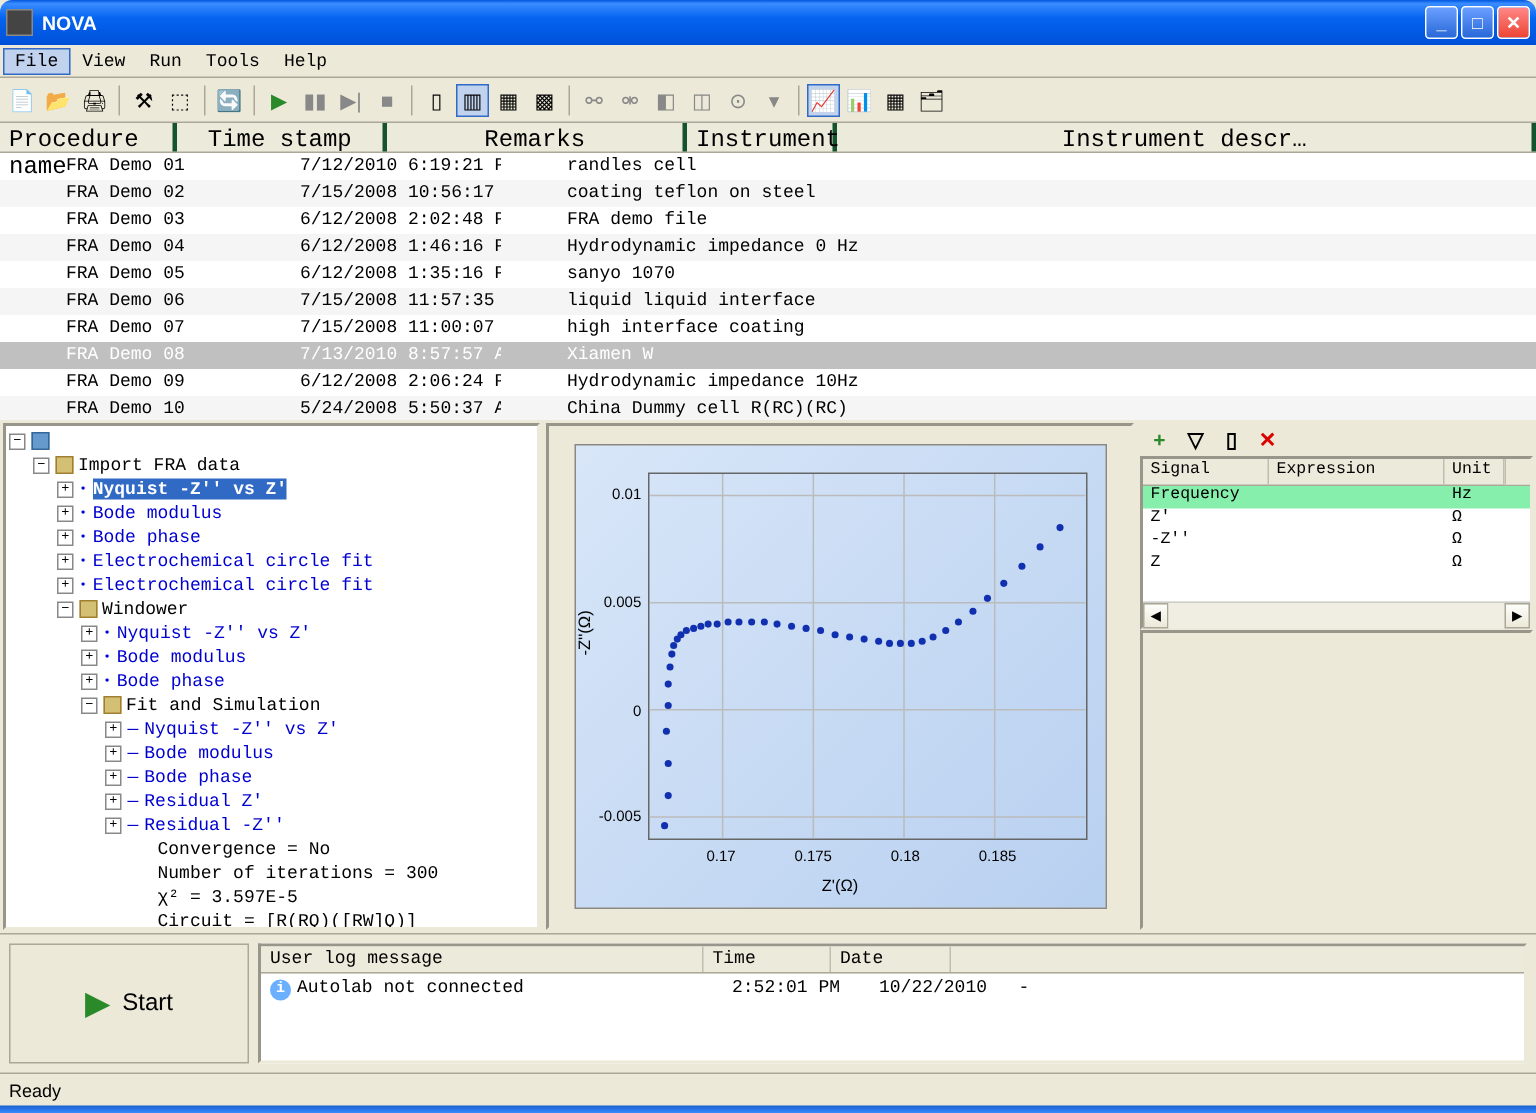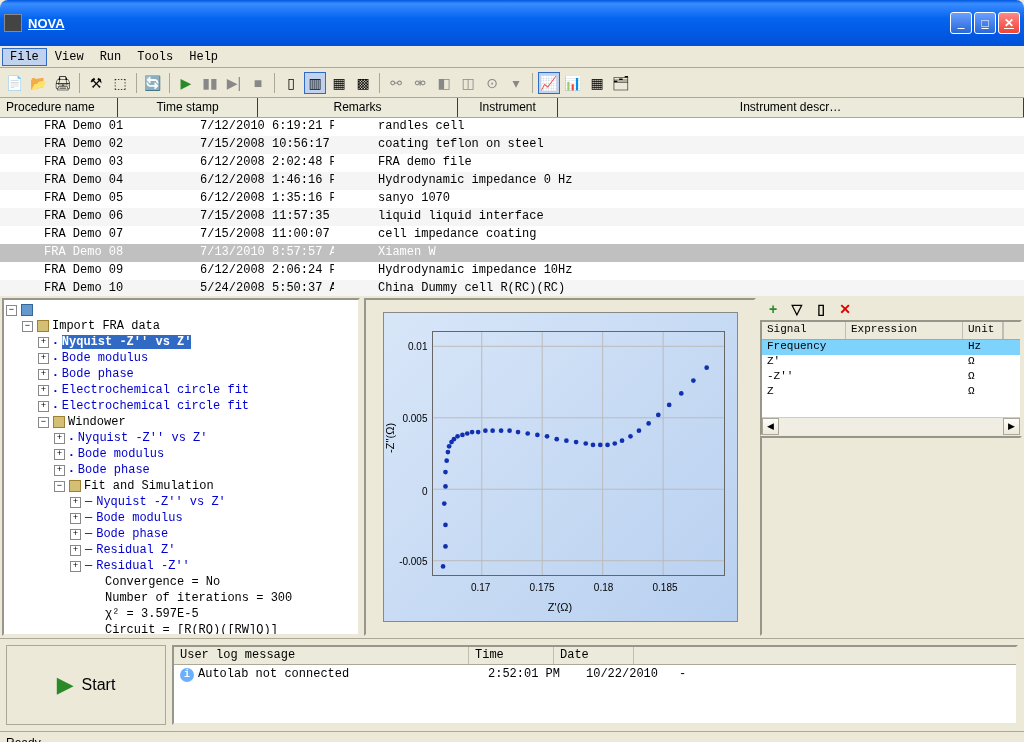--- a/index.html
+++ b/index.html
@@ -1,36 +1,36 @@
 <!DOCTYPE html>
 <html><head>
 <meta charset="utf-8">
 <style>
 * { margin: 0; padding: 0; box-sizing: border-box; }
 body { font-family: Tahoma, Arial, sans-serif; font-size: 11px; background: #ece9d8; overflow: hidden; width: 1024px; height: 742px; }
 
-.titlebar { background: linear-gradient(to bottom, #0058e0 0%, #3a8cff 8%, #0464f0 40%, #0050d8 100%); height: 46px; display: flex; align-items: center; padding: 0 4px; color: white; border-radius: 8px 8px 0 0; text-decoration: underline; }
+.titlebar { background: linear-gradient(to bottom, #0058e0 0%, #3a8cff 8%, #0464f0 40%, #0050d8 100%); height: 30px; display: flex; align-items: center; padding: 0 4px; color: white; border-radius: 8px 8px 0 0; }
 .titlebar-icon { width: 18px; height: 18px; background: #444; margin-right: 6px; border: 1px solid #888; }
 .titlebar-text { font-weight: bold; font-size: 13px; flex: 1; }
 .win-btn { width: 22px; height: 22px; margin-left: 2px; display: flex; align-items: center; justify-content: center; border: 1px solid #fff; border-radius: 3px; font-weight: bold; font-size: 12px; color: white; cursor: pointer; }
 .win-min { background: linear-gradient(#6a9fff, #2868d8); }
 .win-max { background: linear-gradient(#6a9fff, #2868d8); }
 .win-close { background: linear-gradient(#f88, #e43); }
 
 .menubar { background: #ece9d8; height: 22px; display: flex; align-items: center; padding: 0 2px; border-bottom: 1px solid #aca899; }
 .menu-item { padding: 2px 8px; cursor: pointer; font-size: 12px; font-family: Liberation Mono, monospace; }
 .menu-item.active { border: 1px solid #316ac5; background: #c1d2ee; padding: 1px 7px; }
 
 .toolbar { background: #ece9d8; height: 30px; display: flex; align-items: center; padding: 2px 4px; gap: 2px; border-bottom: 1px solid #aca899; }
 .tb-sep { width: 1px; height: 20px; background: #aca899; margin: 0 3px; }
 .tb-btn { width: 22px; height: 22px; display: flex; align-items: center; justify-content: center; cursor: pointer; border: 1px solid transparent; font-size: 14px; }
 
 .procedure-grid { height: 198px; background: white; border-bottom: 1px solid #aca899; position: relative; }
 .grid-header { display: flex; background: #ebeadb; border-bottom: 1px solid #aca899; height: 20px; }
-.grid-header-cell { padding: 2px 6px; border-right: 1px solid #14532d; font-family: Liberation Sans, sans-serif; font-size: 12px; }
+.grid-header-cell { padding: 2px 6px; border-right: 3px solid #14532d; font-family: Liberation Mono, monospace; font-size: 16px; }
 .grid-body { overflow-y: scroll; height: 178px; }
 .grid-row { display: flex; height: 18px; font-family: "Courier New", monospace; font-size: 12px; cursor: pointer; }
 .grid-row.alt { background: #f5f5f5; }
 .grid-row.selected { background: #c0c0c0; color: white; }
 .grid-cell { padding: 1px 6px; overflow: hidden; white-space: nowrap; margin-left: 38px; }
 
 .mid-panel { display: flex; height: 343px; border-bottom: 1px solid #aca899; }
 .tree-panel { width: 358px; background: white; border: 2px inset #ece9d8; margin: 2px; position: relative; overflow: hidden; }
 .tree-body { overflow-y: scroll; height: 100%; font-family: "Courier New", monospace; font-size: 12px; padding: 2px; }
 .tree-node { display: flex; align-items: center; height: 16px; white-space: nowrap; cursor: pointer; }
@@ -167,21 +167,21 @@
         <div class="grid-cell" style="flex:1">sanyo 1070</div>
       </div>
       <div class="grid-row alt">
         <div class="grid-cell" style="width:118px">FRA Demo 06</div>
         <div class="grid-cell" style="width:140px">7/15/2008 11:57:35 AM</div>
         <div class="grid-cell" style="flex:1">liquid liquid interface</div>
       </div>
       <div class="grid-row">
         <div class="grid-cell" style="width:118px">FRA Demo 07</div>
         <div class="grid-cell" style="width:140px">7/15/2008 11:00:07 AM</div>
-        <div class="grid-cell" style="flex:1">cell impedance coating</div>
+        <div class="grid-cell" style="flex:1">high interface coating</div>
       </div>
       <div class="grid-row alt selected">
         <div class="grid-cell" style="width:118px">FRA Demo 08</div>
         <div class="grid-cell" style="width:140px">7/13/2010 8:57:57 AM</div>
         <div class="grid-cell" style="flex:1">Xiamen W</div>
       </div>
       <div class="grid-row">
         <div class="grid-cell" style="width:118px">FRA Demo 09</div>
         <div class="grid-cell" style="width:140px">6/12/2008 2:06:24 PM</div>
         <div class="grid-cell" style="flex:1">Hydrodynamic impedance 10Hz</div>
@@ -403,21 +403,21 @@
       <div class="sig-btn" style="color:#d00">✕</div>
     </div>
     <div class="signal-grid">
       <div class="signal-header">
         <div class="signal-header-cell" style="width:84px">Signal</div>
         <div class="signal-header-cell" style="flex:1">Expression</div>
         <div class="signal-header-cell" style="width:40px">Unit</div>
         <div style="width:17px;background:#ece9d8;border-left:1px solid #c0beb0"></div>
       </div>
       <div id="signal-body" style="flex:1">
-          <div class="signal-row" style="background:#7dd3fc">
+          <div class="signal-row" style="background:#86efac">
             <div class="signal-cell" style="width:84px">Frequency</div>
             <div class="signal-cell" style="flex:1"></div>
             <div class="signal-cell" style="width:40px">Hz</div>
             <div style="width:17px"></div>
           </div>
           <div class="signal-row" style="">
             <div class="signal-cell" style="width:84px">Z'</div>
             <div class="signal-cell" style="flex:1"></div>
             <div class="signal-cell" style="width:40px">Ω</div>
             <div style="width:17px"></div>

